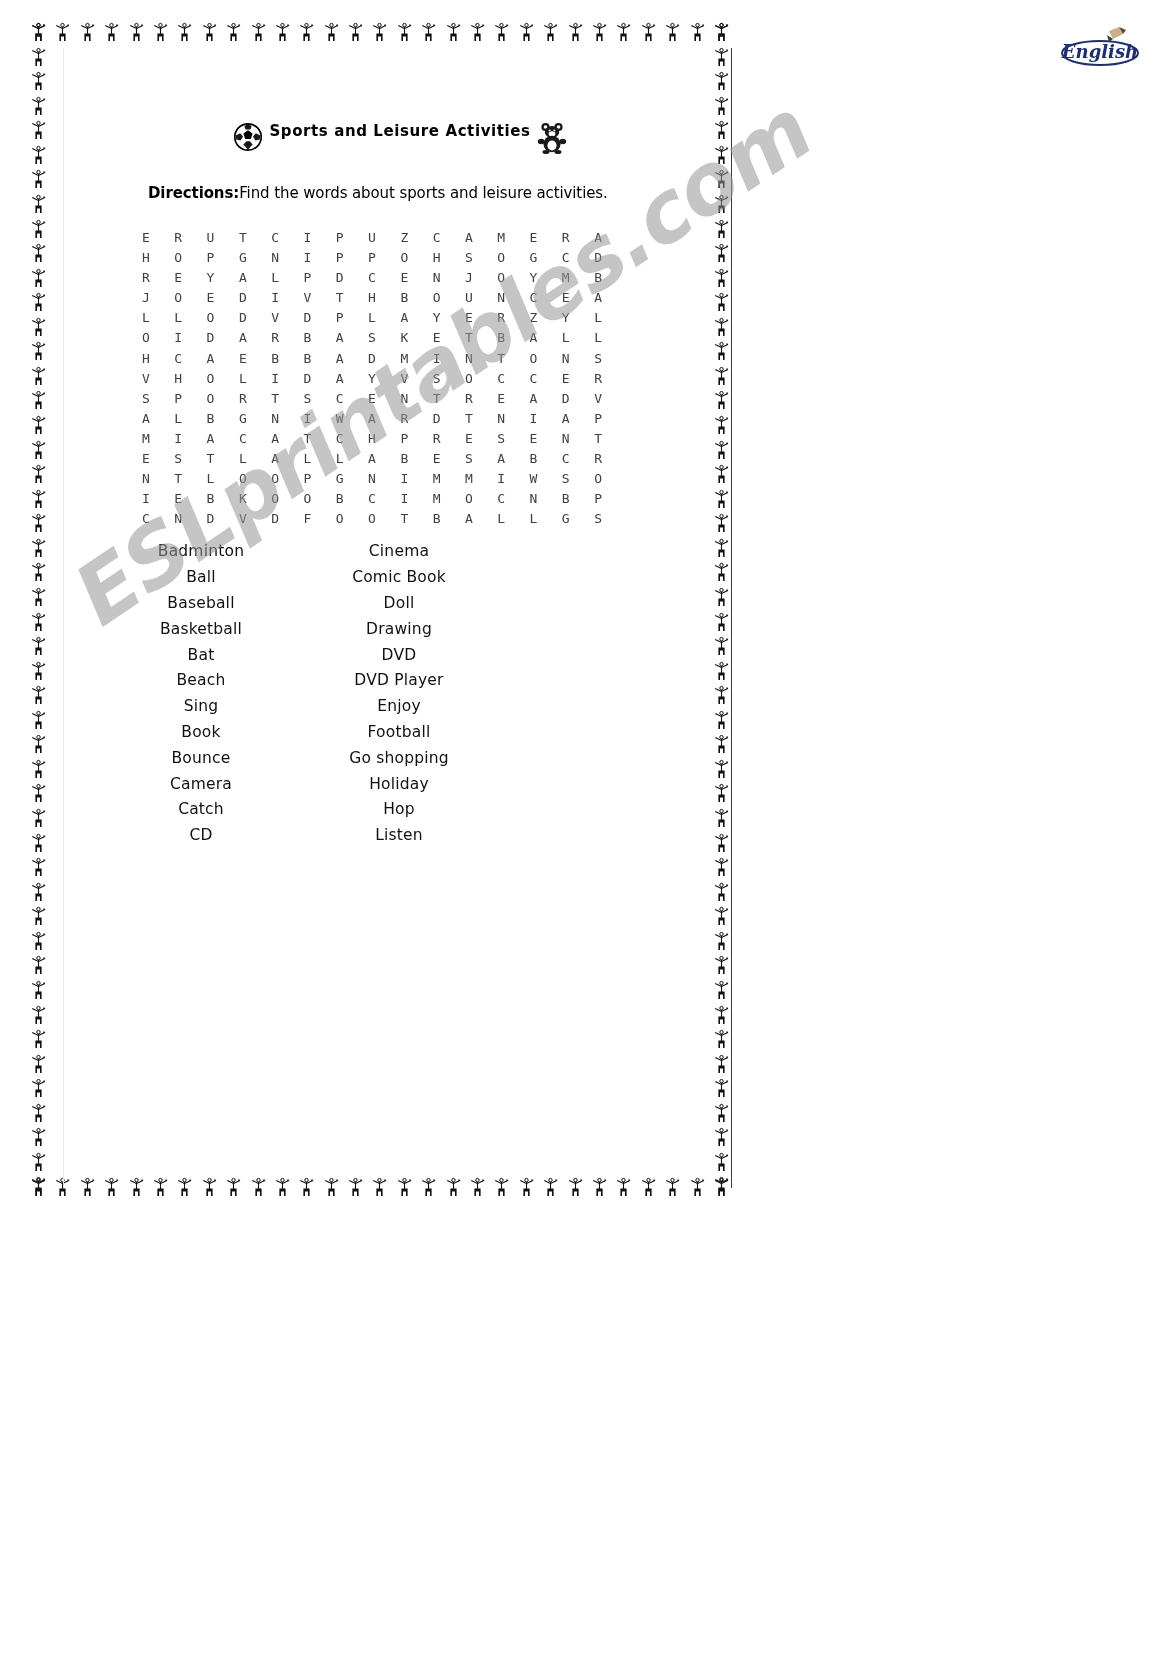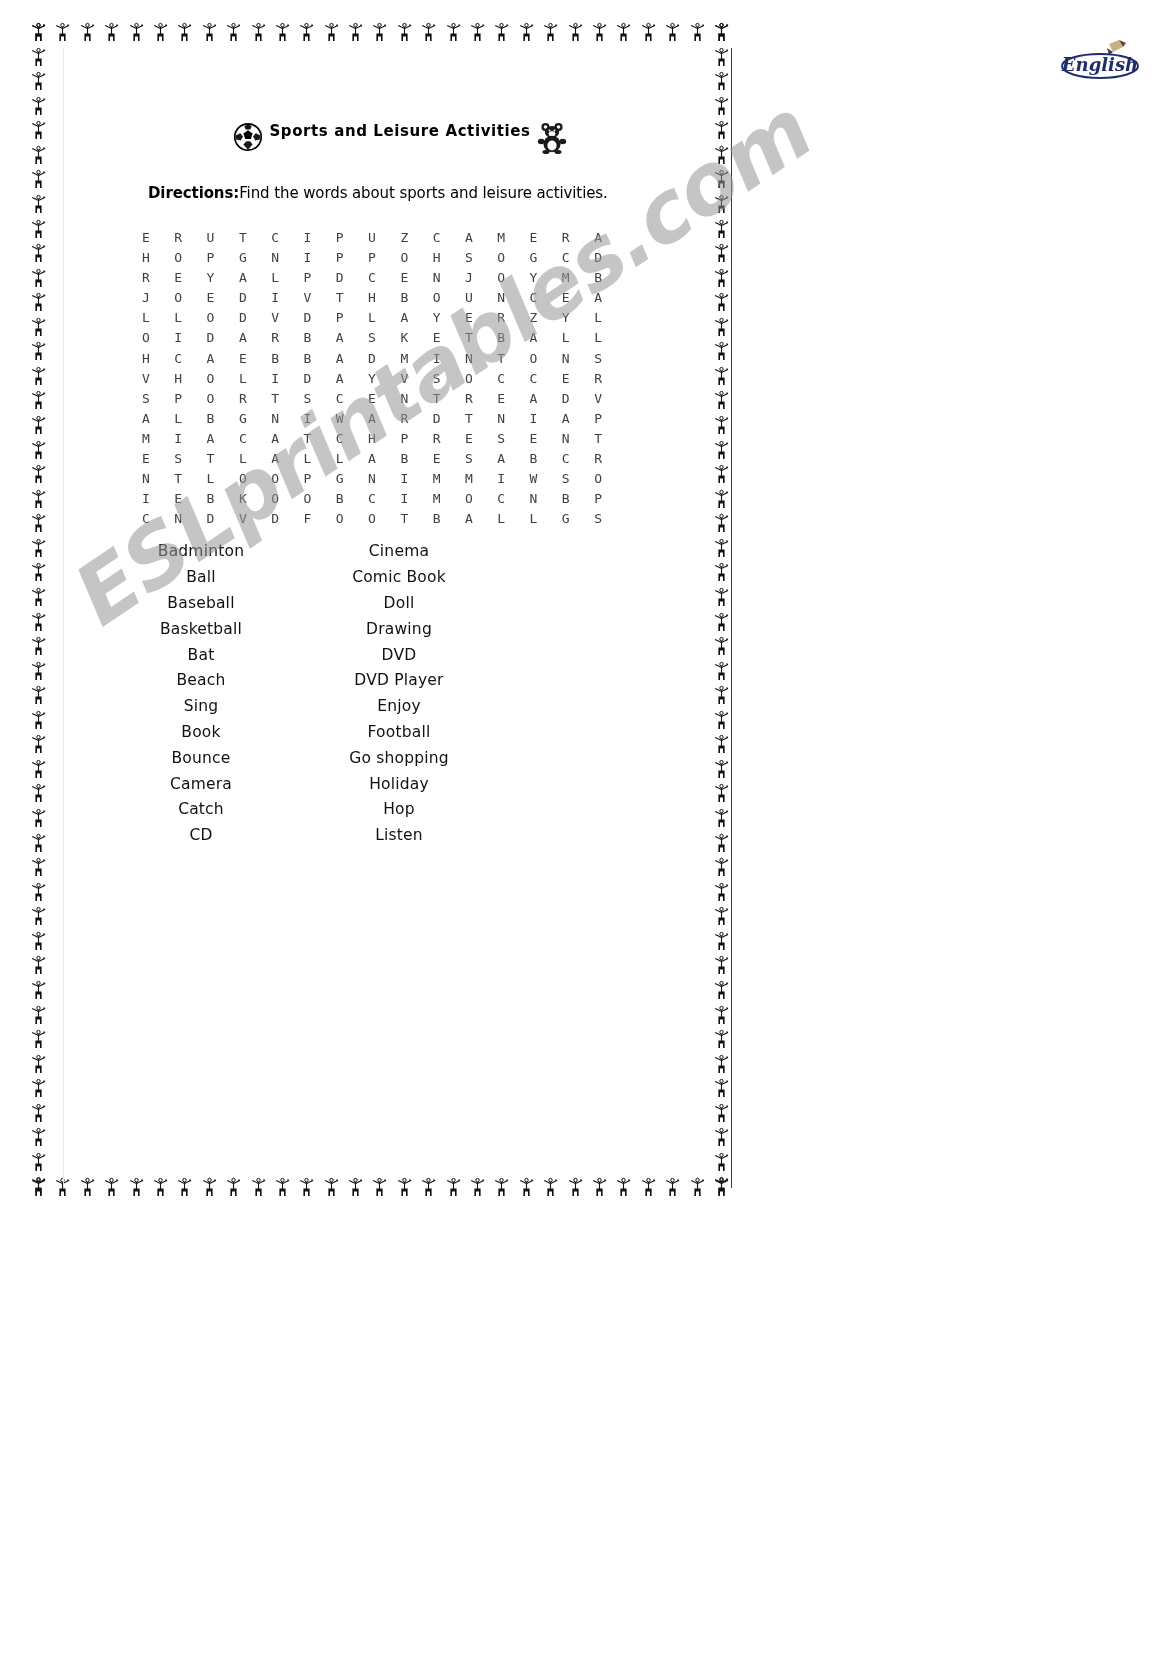--- a/index.html
+++ b/index.html
@@ -57,21 +57,21 @@
     top: 48px;
     width: 1px;
     height: 1140px;
     background: #e8e8e8;
   }
 
   
   #logo {
     position: absolute;
     right: 26px;
-    top: 38px;
+    top: 25px;
     width: 86px;
     height: 46px;
   }
 
   
   #watermark {
     position: absolute;
     left: 95px;
     top: 330px;
     width: 640px;

